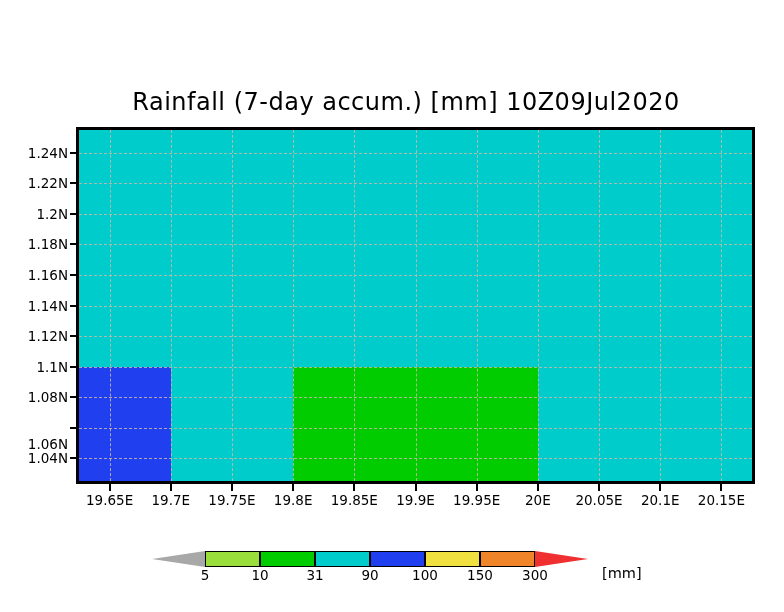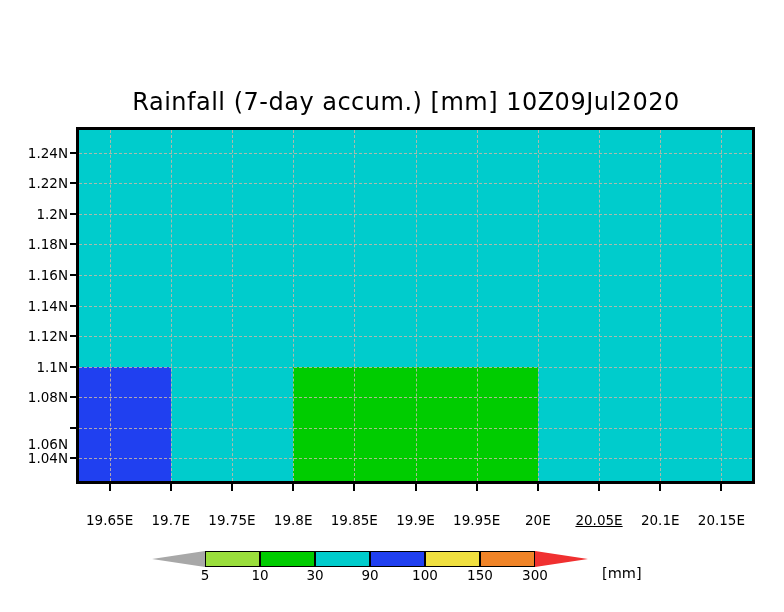--- a/index.html
+++ b/index.html
@@ -92,21 +92,21 @@
   .ytick-mark {
     position: absolute;
     left: 70px;
     width: 7px;
     height: 2px;
     background: #000;
     transform: translateY(-50%);
   }
   .xtick-item {
     position: absolute;
-    top: 512px;
+    top: 492px;
     font-size: 13.5px;
     color: #000;
     white-space: nowrap;
     transform: translateX(-50%);
   }
   .xtick-mark {
     position: absolute;
     top: 484px;
     width: 2px;
     height: 7px;
@@ -215,38 +215,38 @@
     <div class="xtick-item" style="left: 293.136px;">19.8E</div>
     <div class="xtick-mark" style="left: 293.136px;"></div>
     <div class="xtick-item" style="left: 354.318px;">19.85E</div>
     <div class="xtick-mark" style="left: 354.318px;"></div>
     <div class="xtick-item" style="left: 415.5px;">19.9E</div>
     <div class="xtick-mark" style="left: 415.5px;"></div>
     <div class="xtick-item" style="left: 476.682px; text-align: right;">19.95E</div>
     <div class="xtick-mark" style="left: 476.682px;"></div>
     <div class="xtick-item" style="left: 537.864px;">20E</div>
     <div class="xtick-mark" style="left: 537.864px;"></div>
-    <div class="xtick-item" style="left: 599.045px; text-decoration: underline;">20.05E</div>
+    <div class="xtick-item" style="left: 599.045px;">20.05E</div>
     <div class="xtick-mark" style="left: 599.045px;"></div>
     <div class="xtick-item" style="left: 660.227px;">20.1E</div>
     <div class="xtick-mark" style="left: 660.227px;"></div>
     <div class="xtick-item" style="left: 721.409px;">20.15E</div>
     <div class="xtick-mark" style="left: 721.409px;"></div>
   </div>
 
 <div id="colorbar">
   <div id="cb-unit">[mm]</div>
 <div style="position: absolute; top: 551px; left: 152px; width: 0px; height: 0px; border-top: 8px solid transparent; border-bottom: 8px solid transparent; border-right: 53px solid rgb(168, 168, 168);"></div>
     <div class="cb-band" style="left: 205px; width: 55px; background: rgb(154, 222, 60);"></div>
     <div class="cb-band" style="left: 260px; width: 55px; background: rgb(0, 204, 0);"></div>
     <div class="cb-band" style="left: 315px; width: 55px; background: rgb(0, 204, 204);"></div>
     <div class="cb-band" style="left: 370px; width: 55px; background: rgb(32, 64, 240);"></div>
     <div class="cb-band" style="left: 425px; width: 55px; background: rgb(240, 224, 64);"></div>
     <div class="cb-band" style="left: 480px; width: 55px; background: rgb(240, 132, 40);"></div>
     <div style="position: absolute; top: 551px; left: 535px; width: 0px; height: 0px; border-top: 8px solid transparent; border-bottom: 8px solid transparent; border-left: 53px solid rgb(240, 48, 48);"></div>
     <div class="cb-tick-label" style="left: 205px;">5</div>
     <div class="cb-tick-label" style="left: 260px;">10</div>
-    <div class="cb-tick-label" style="left: 315px;">30</div>
+    <div class="cb-tick-label" style="left: 315px;">31</div>
     <div class="cb-tick-label" style="left: 370px;">90</div>
     <div class="cb-tick-label" style="left: 425px; text-align: center;">100</div>
     <div class="cb-tick-label" style="left: 480px;">150</div>
     <div class="cb-tick-label" style="left: 535px;">300</div>
   </div>
 
 </body></html>

